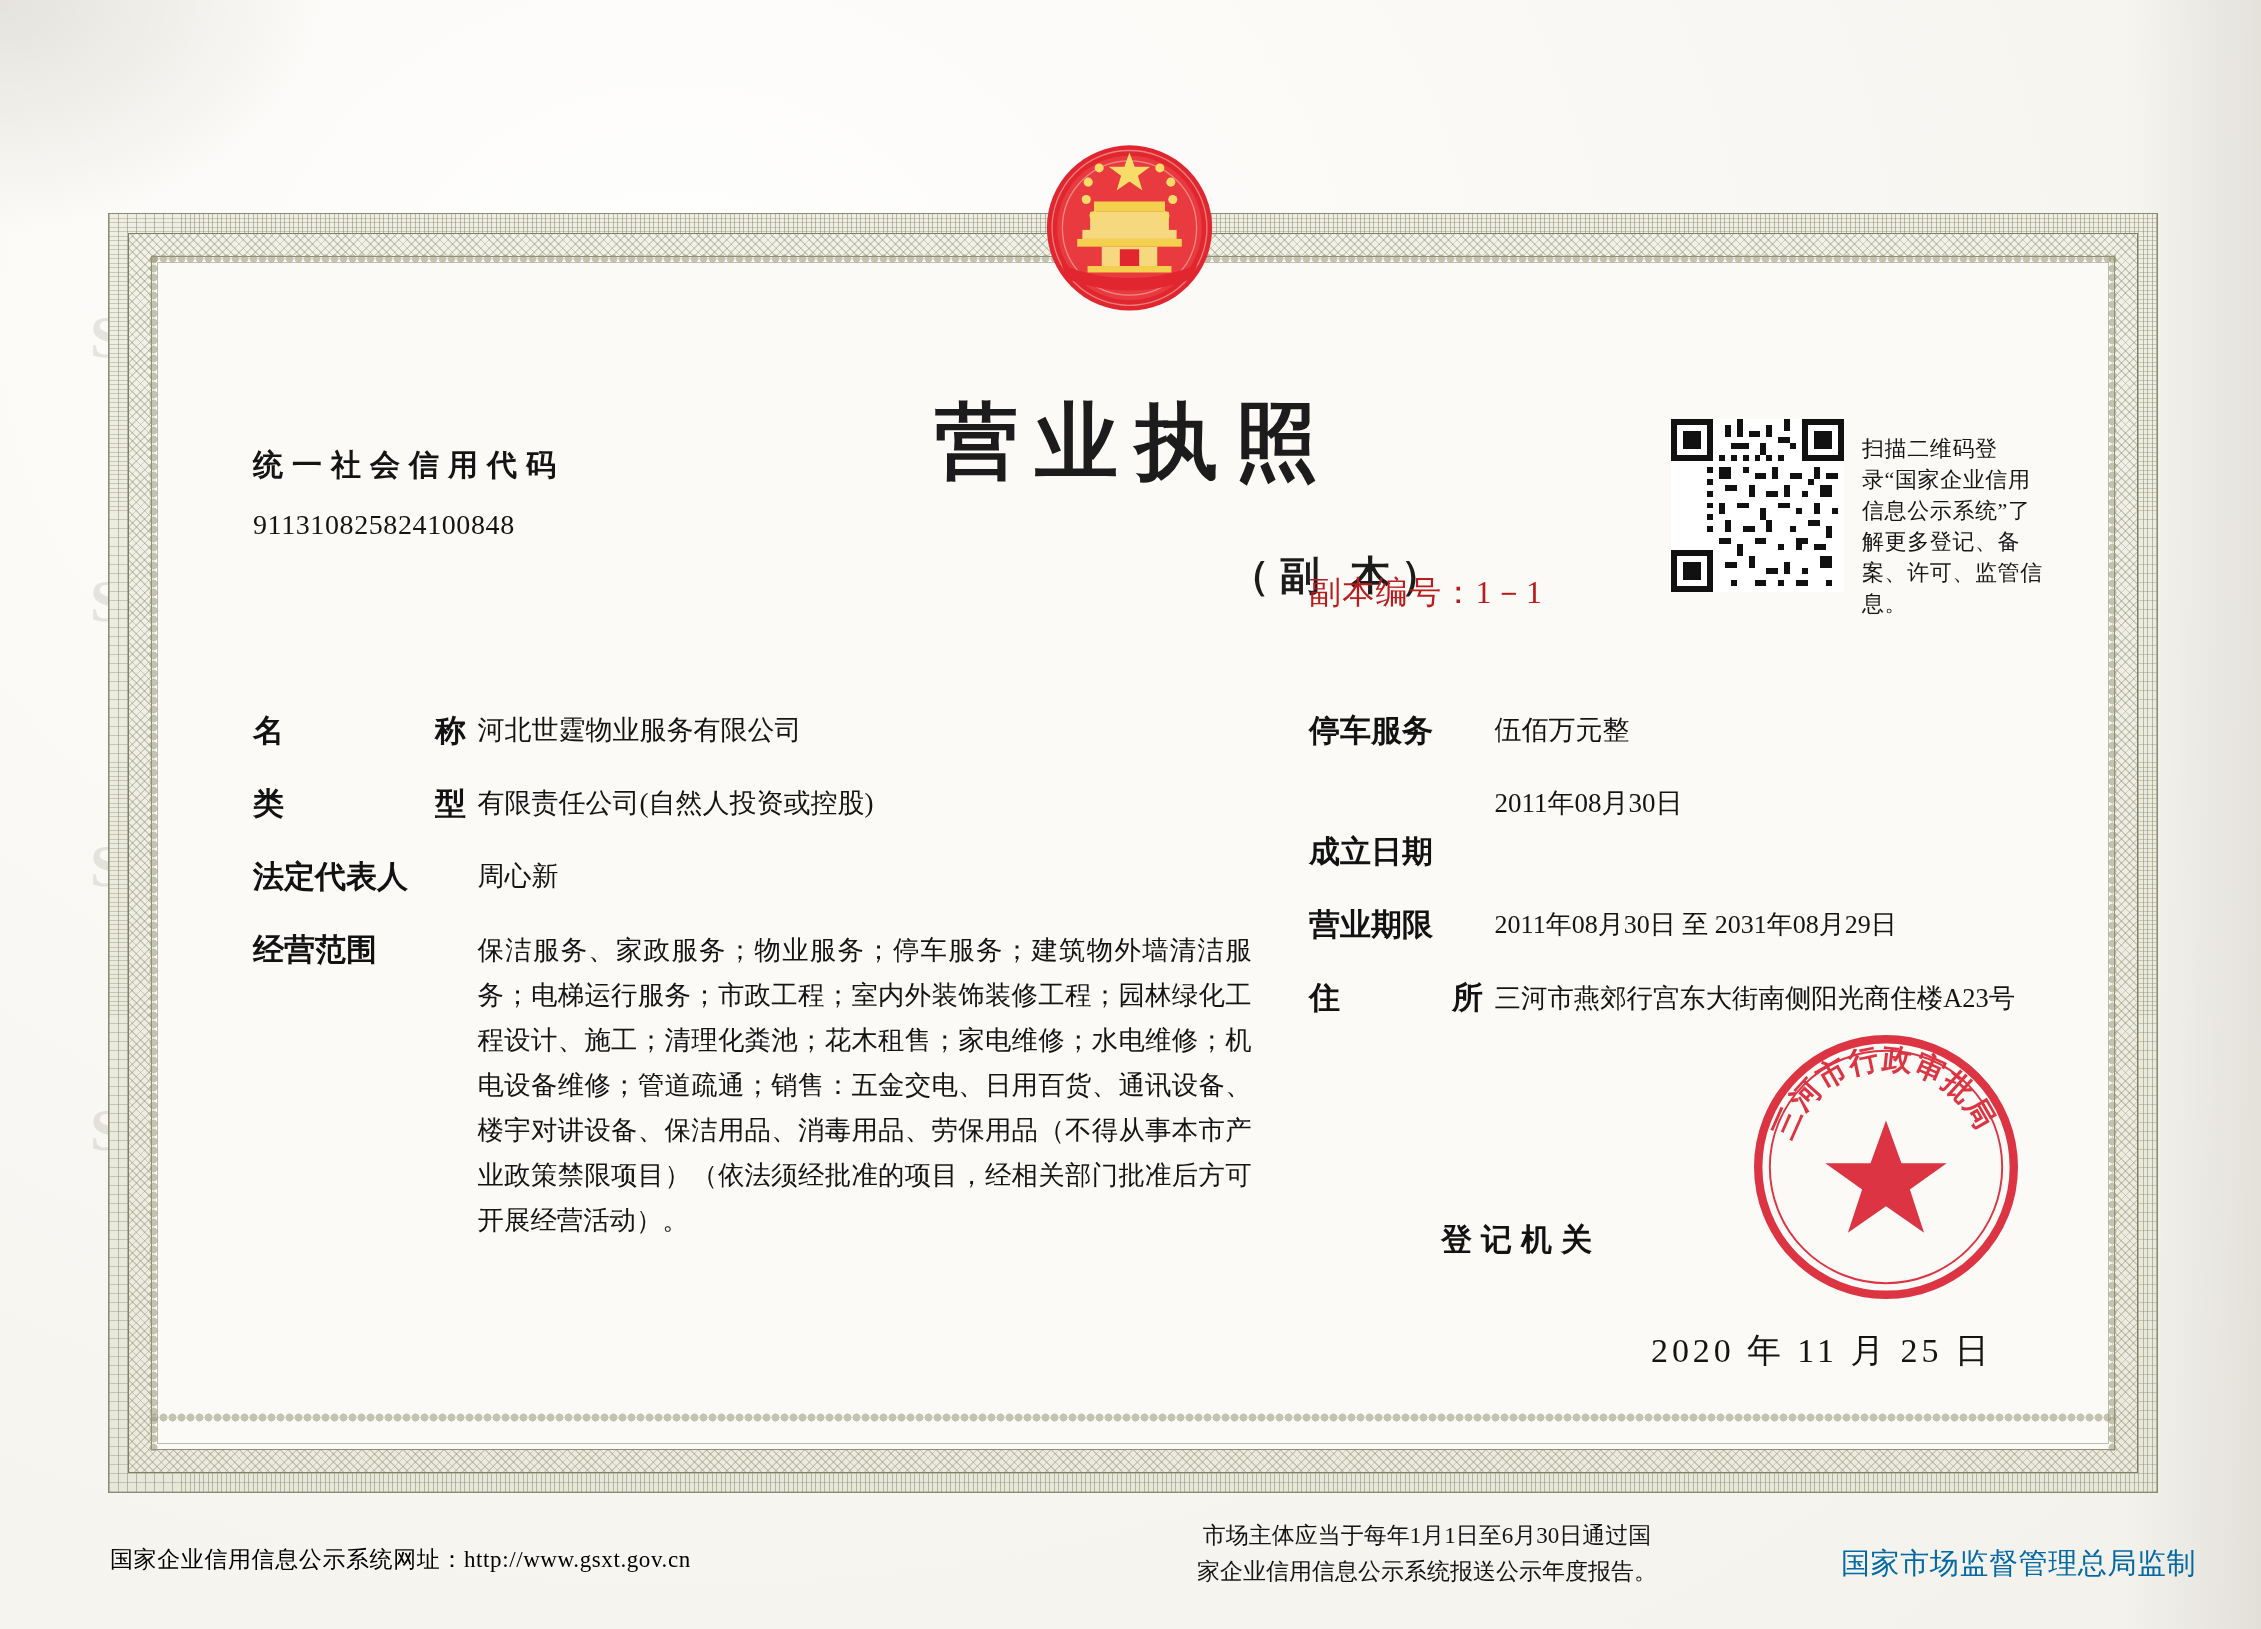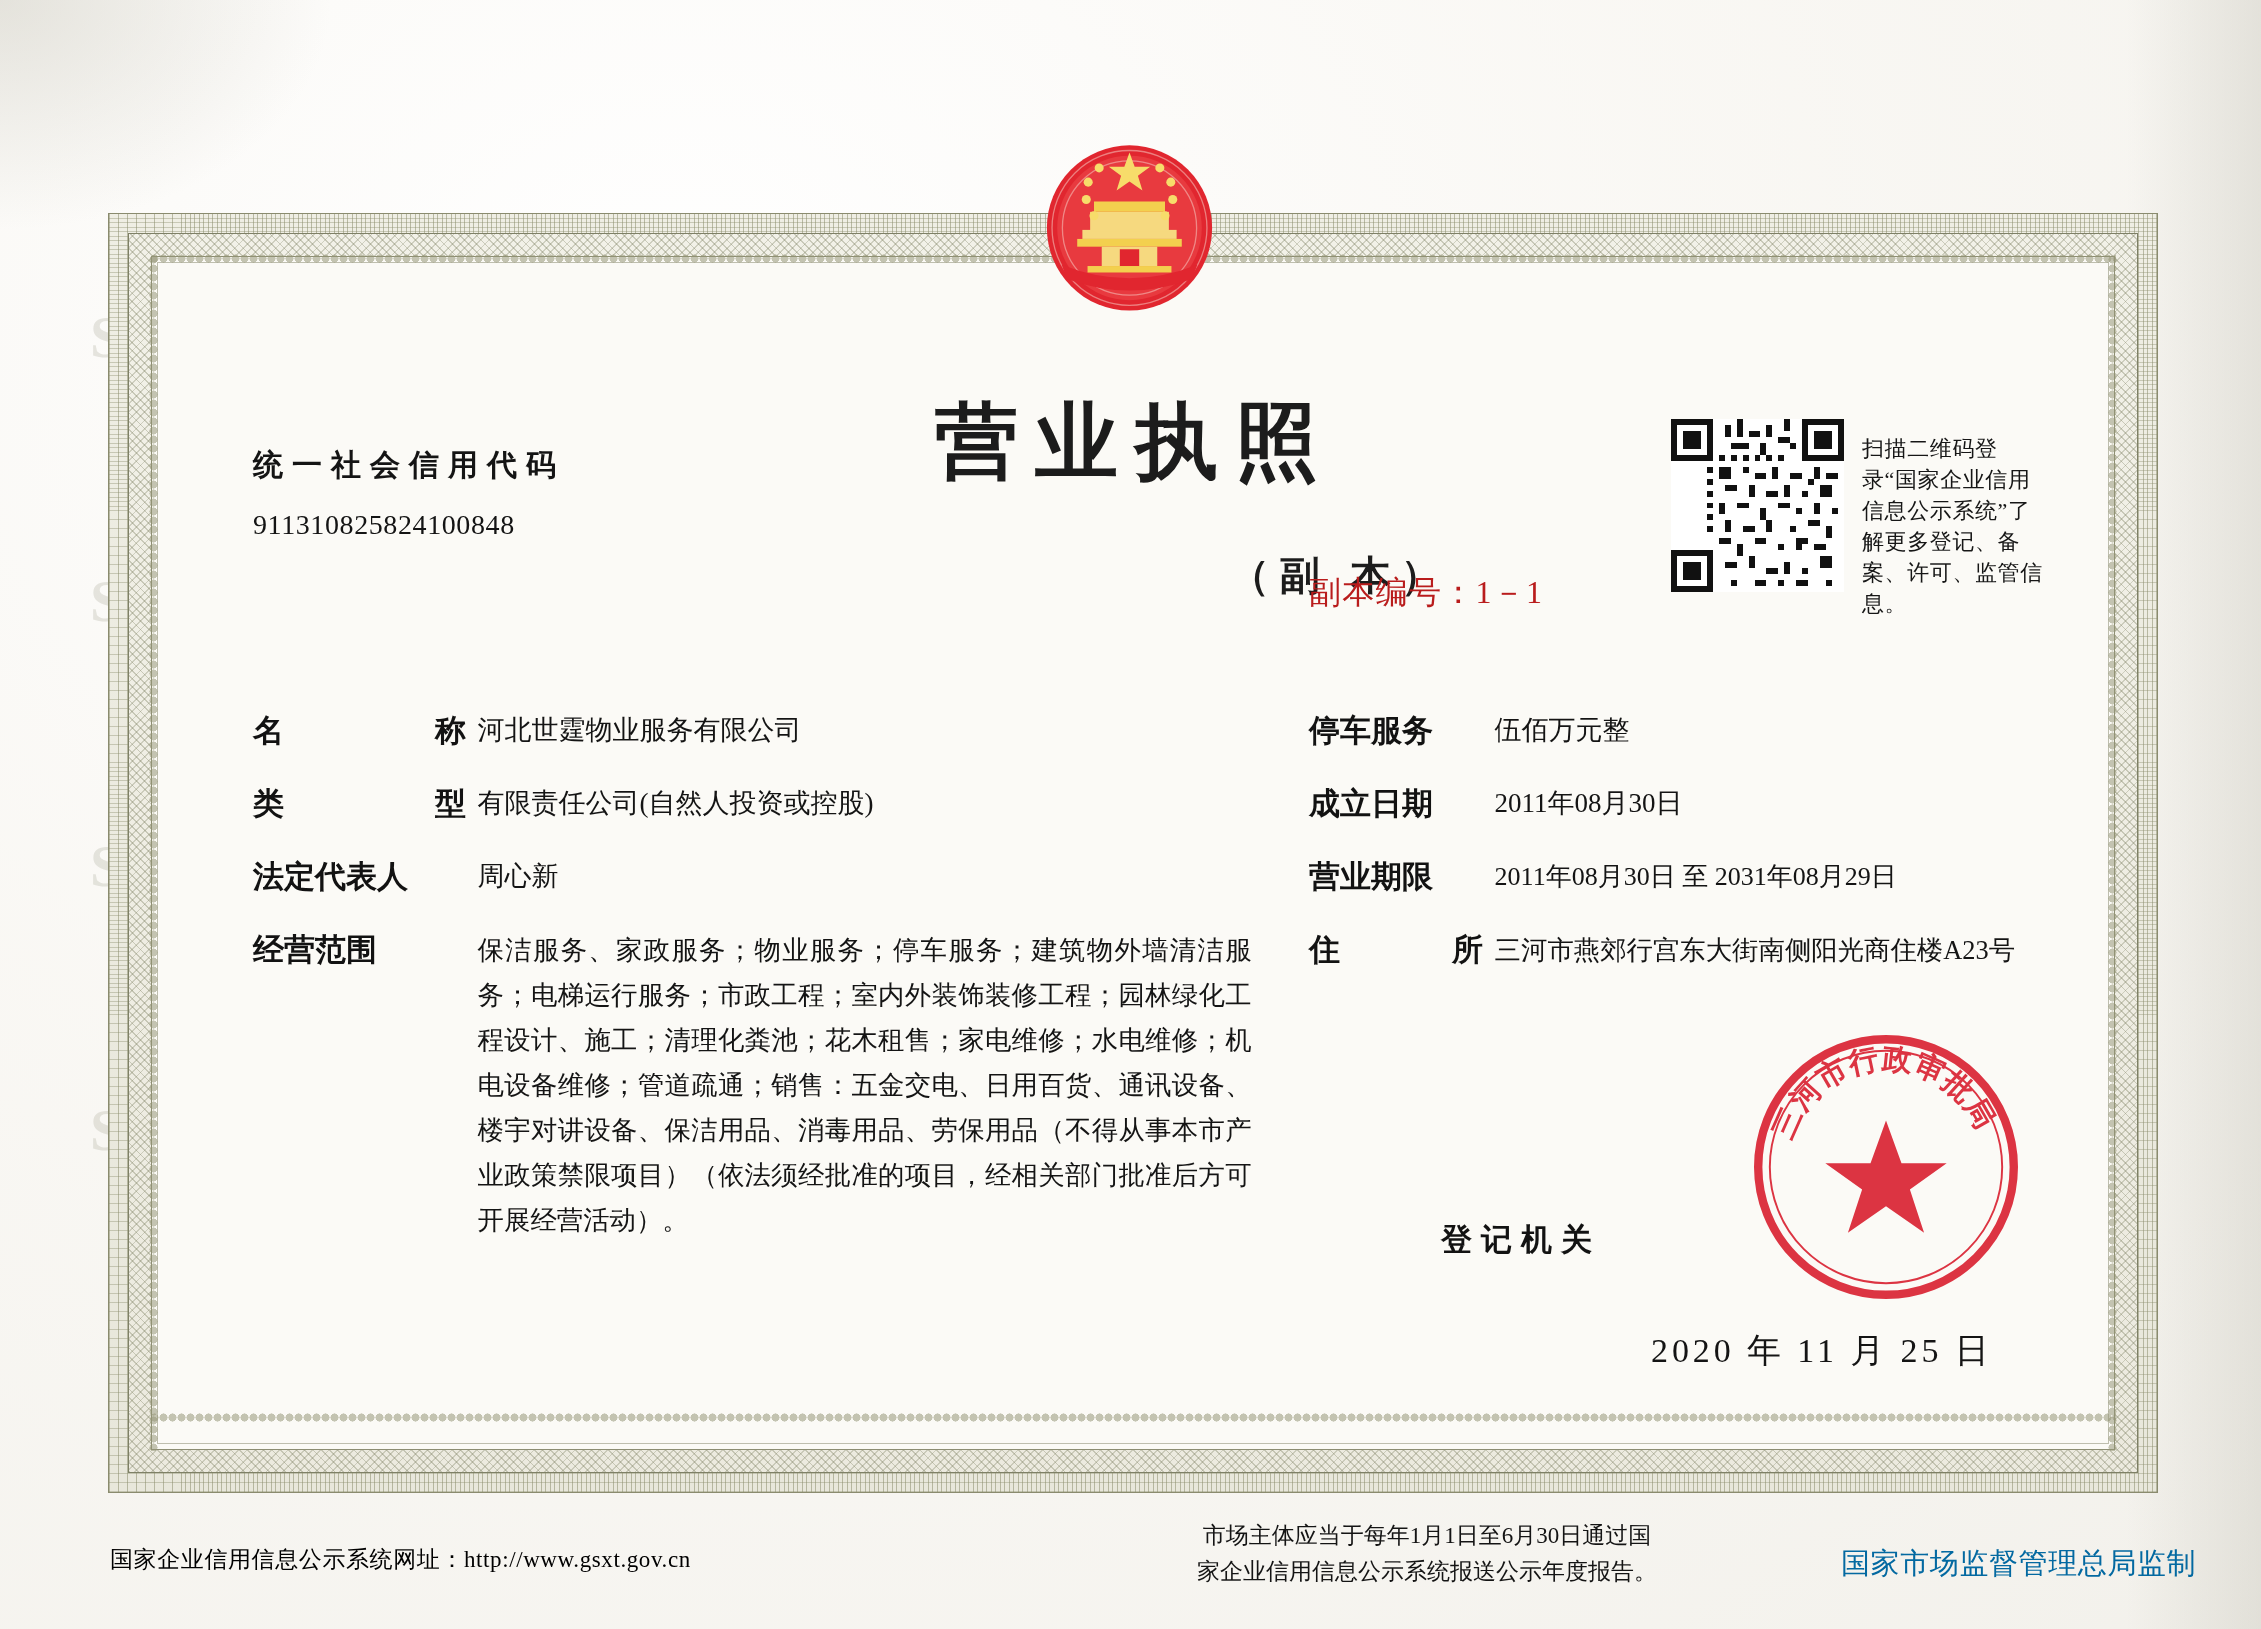--- a/index.html
+++ b/index.html
@@ -537,21 +537,21 @@
   </div>
 
   <div class="fields-right">
 
     <div class="row">
       <div class="lbl" style="width:174px;">停车服务</div>
       <div class="val">伍佰万元整</div>
     </div>
 
     <div class="row">
-      <div class="lbl" style="width:174px;">成立日期</div>
+      <div class="lbl" style="width:174px;margin-top:48px;">成立日期</div>
       <div class="val">2011年08月30日</div>
     </div>
 
     <div class="row">
       <div class="lbl" style="width:174px;">营业期限</div>
       <div class="val small">2011年08月30日 至 2031年08月29日</div>
     </div>
 
     <div class="row">
       <div class="lbl w4" style="width:174px;">

